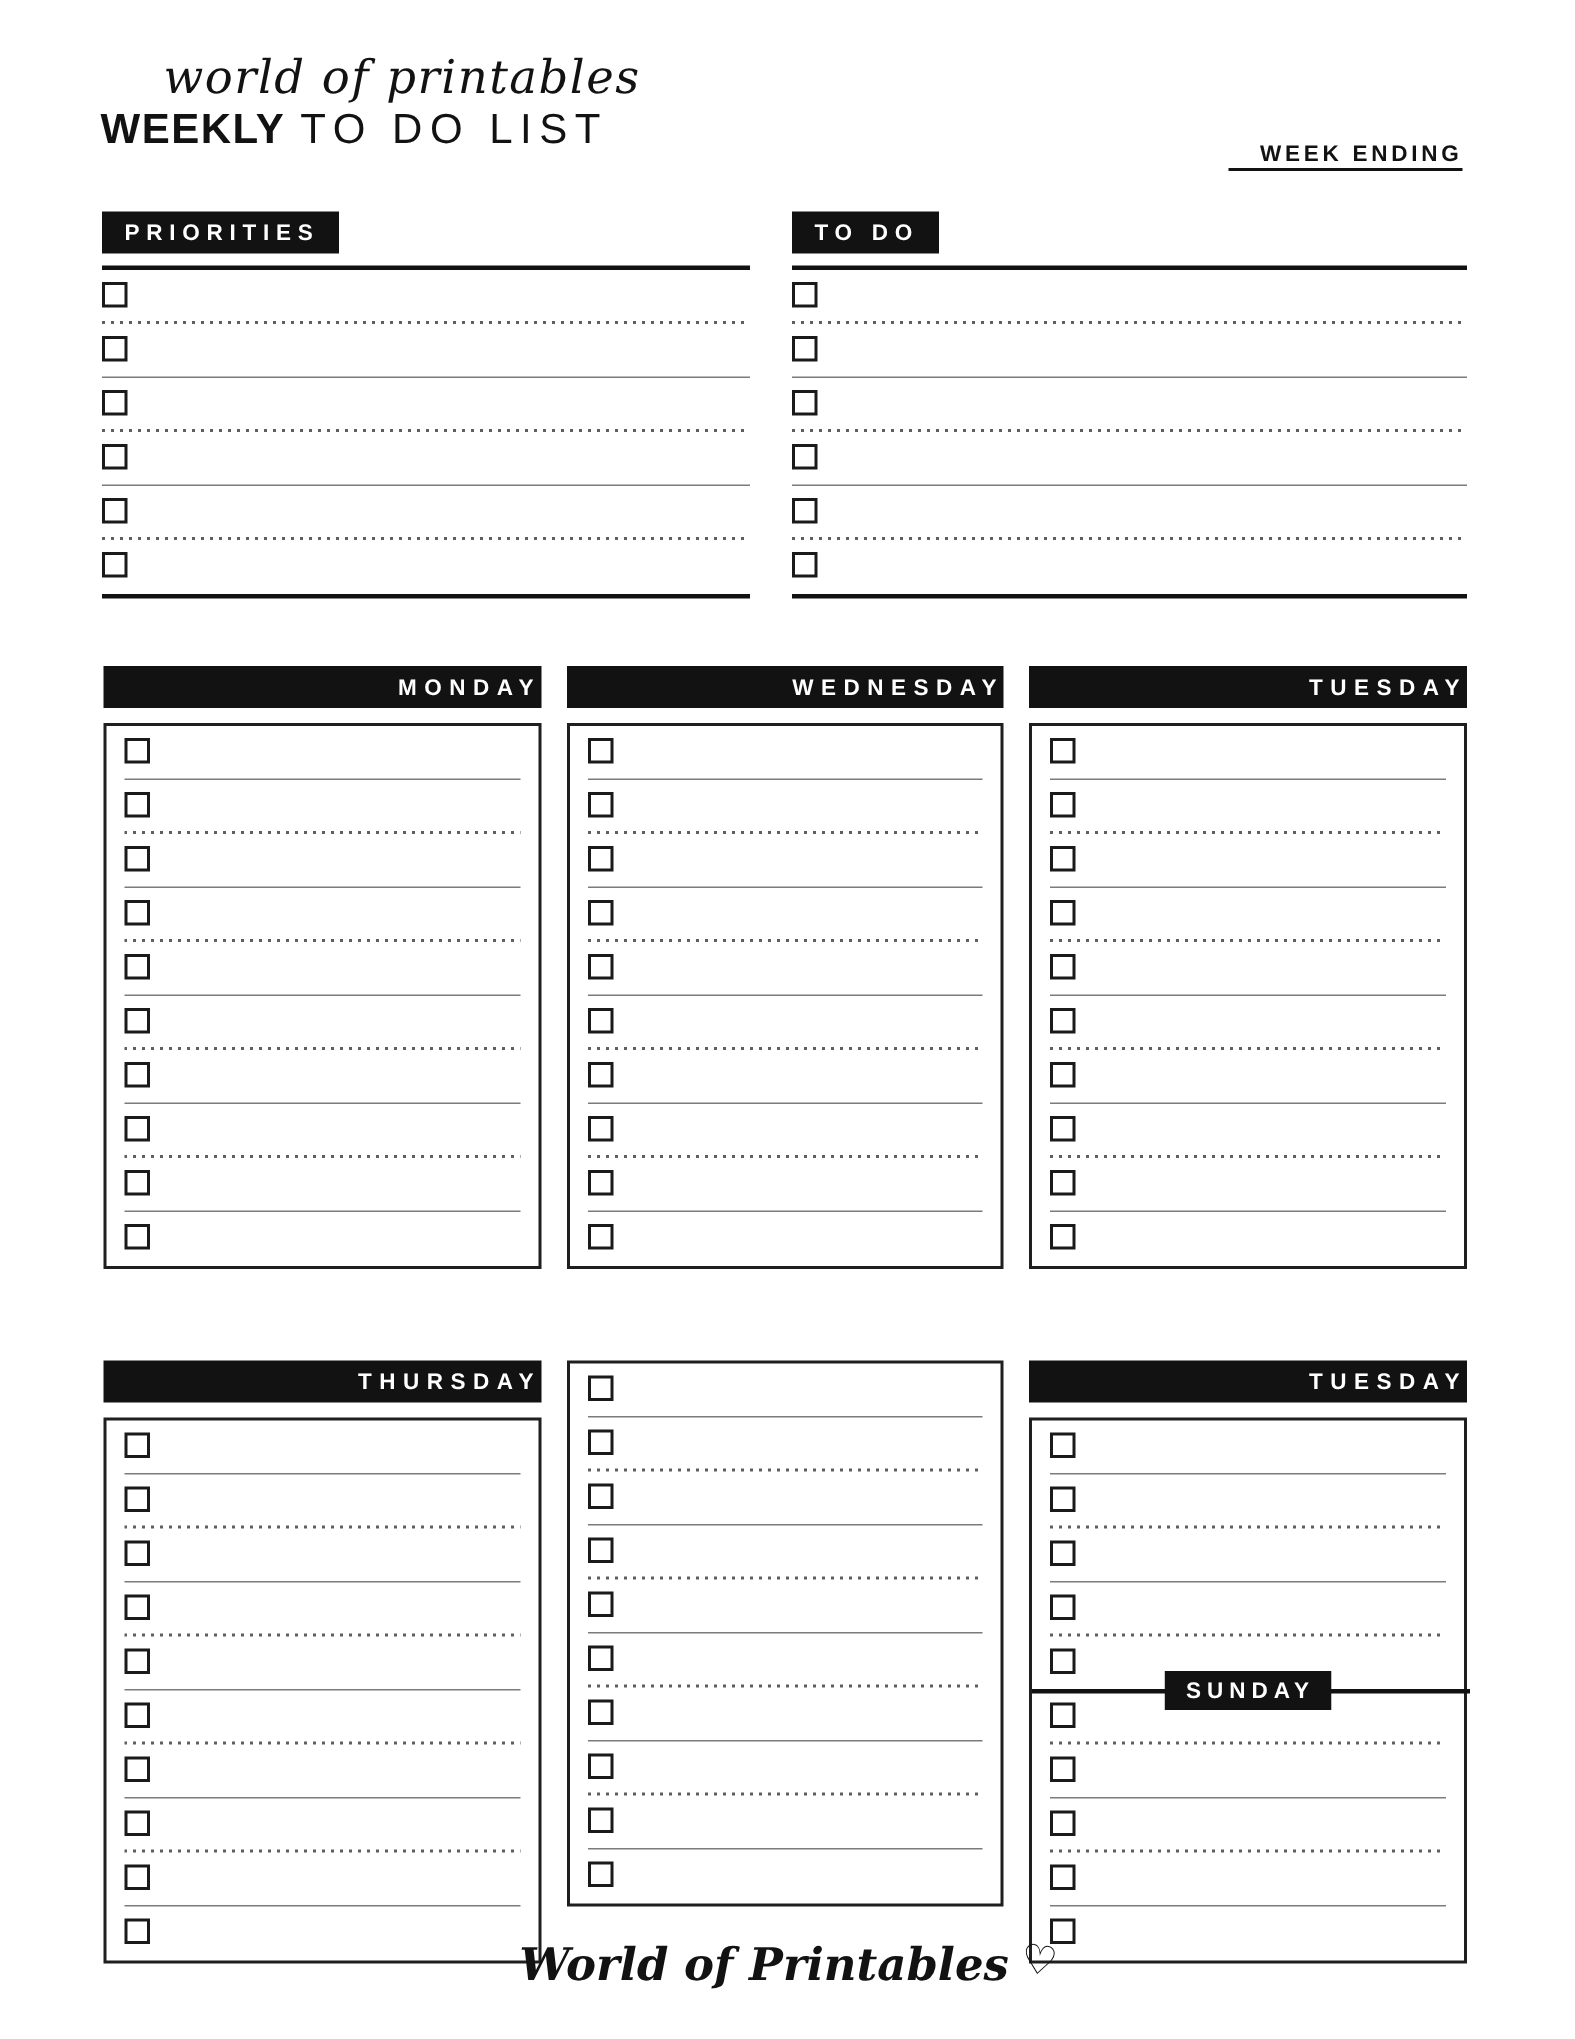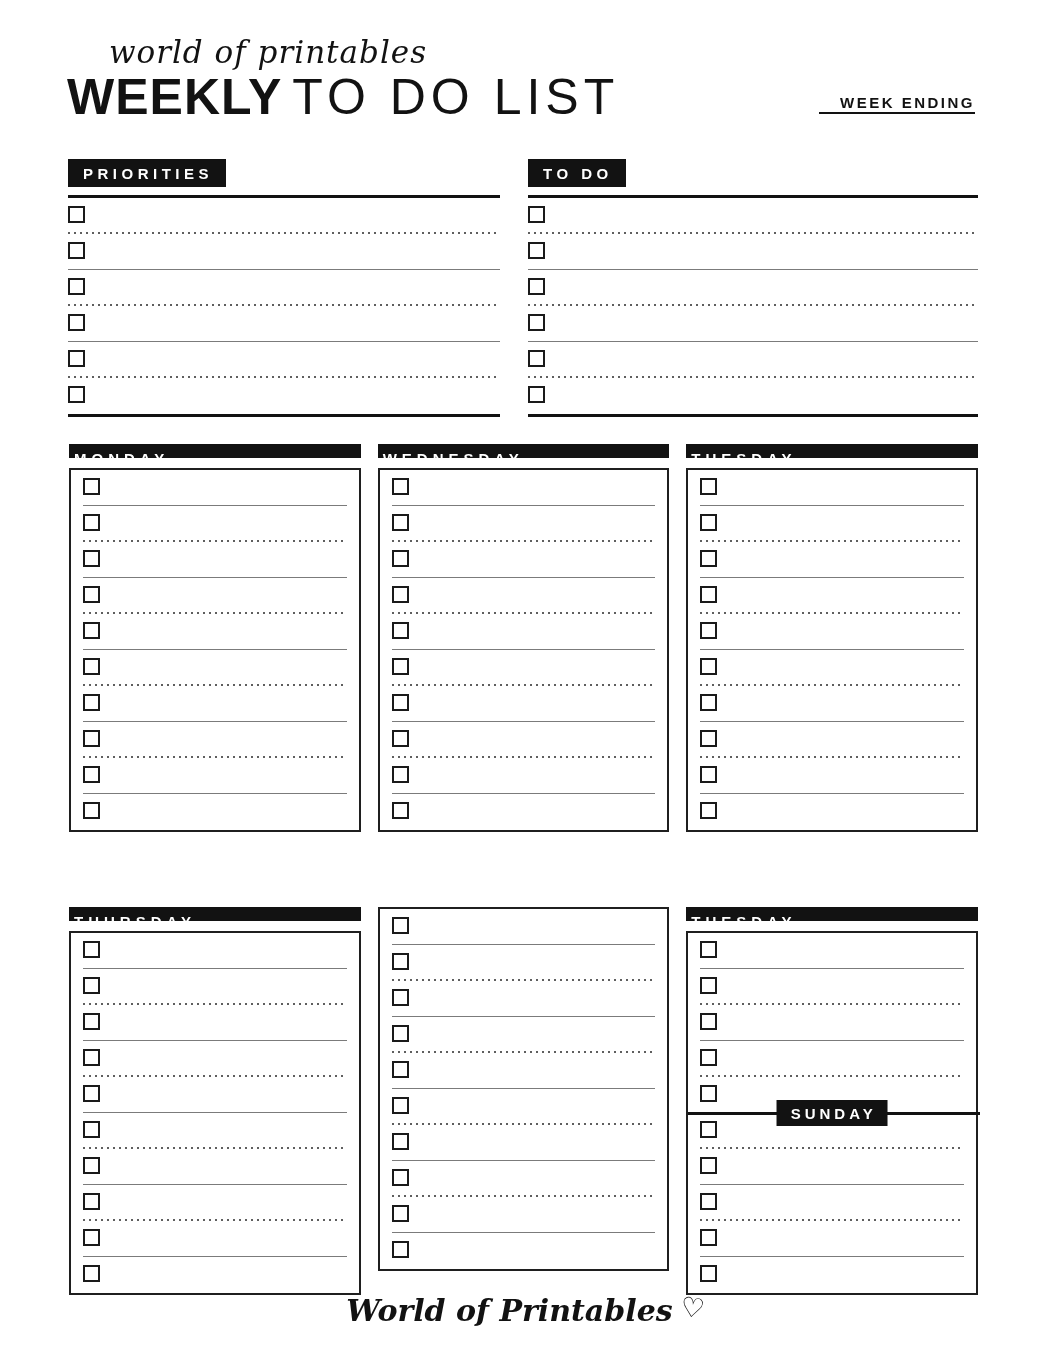--- a/index.html
+++ b/index.html
@@ -17,42 +17,42 @@
     position: absolute; top: 34px; left: 268px;
     transform: translateX(-50%);
     font-family: "DejaVu Serif", serif;
     font-style: italic;
     font-size: 31px;
     letter-spacing: 1px;
     white-space: nowrap;
   }
   .main-title {
     position: absolute; top: 72px; left: 67px;
-    font-size: 50px; line-height: 1;
+    font-size: 28px; line-height: 1;
     white-space: nowrap;
   }
   .title-bold { font-weight: bold; letter-spacing: 1px; }
   .title-light { font-weight: normal; letter-spacing: 5px; margin-left: 10px; }
   .week-ending {
     position: absolute; top: 94px; right: 75px;
     display: flex; align-items: flex-end; flex-direction: column;
   }
   .week-ending-label {
     font-size: 15px; font-weight: bold; letter-spacing: 2.5px;
     line-height: 1.2;
   }
   .week-ending-line {
     width: 156px; height: 1px;
     border-bottom: 2.5px solid #121212;
     margin-left: 8px; margin-bottom: 2px;
   }
 
   
   .lists-wrap {
-    position: absolute; top: 159px; left: 68px; width: 910px;
+    position: absolute; top: 141px; left: 68px; width: 910px;
     display: grid; grid-template-columns: 432px 450px; column-gap: 28px;
   }
   .section-label {
     display: inline-block;
     background: #121212; color: #ffffff;
     font-size: 15px; font-weight: bold; letter-spacing: 4.5px;
     padding: 6px 13px 5px 15px;
     margin-bottom: 8px;
   }
   .list-box {
@@ -79,22 +79,22 @@
 
   
   .days-grid {
     position: absolute; left: 69px; width: 909px;
     display: grid; grid-template-columns: repeat(3, 1fr); column-gap: 17px;
   }
   .days-row1 { top: 444px; }
   .days-row2 { top: 882px; margin-top: 25px; }
   .day-header {
     background: #121212; color: #ffffff;
-    height: 14px; line-height: 29px;
-    text-align: left; text-indent: 5px;
+    height: 28px; line-height: 29px;
+    text-align: right; text-indent: 5px;
     font-size: 15px; font-weight: bold; letter-spacing: 5px;
     margin-bottom: 10px;
   }
   .day-box {
     border: 2px solid #1f1f1f;
     padding: 0 12px 0 12px;
     background: #ffffff;
   }
 
   

